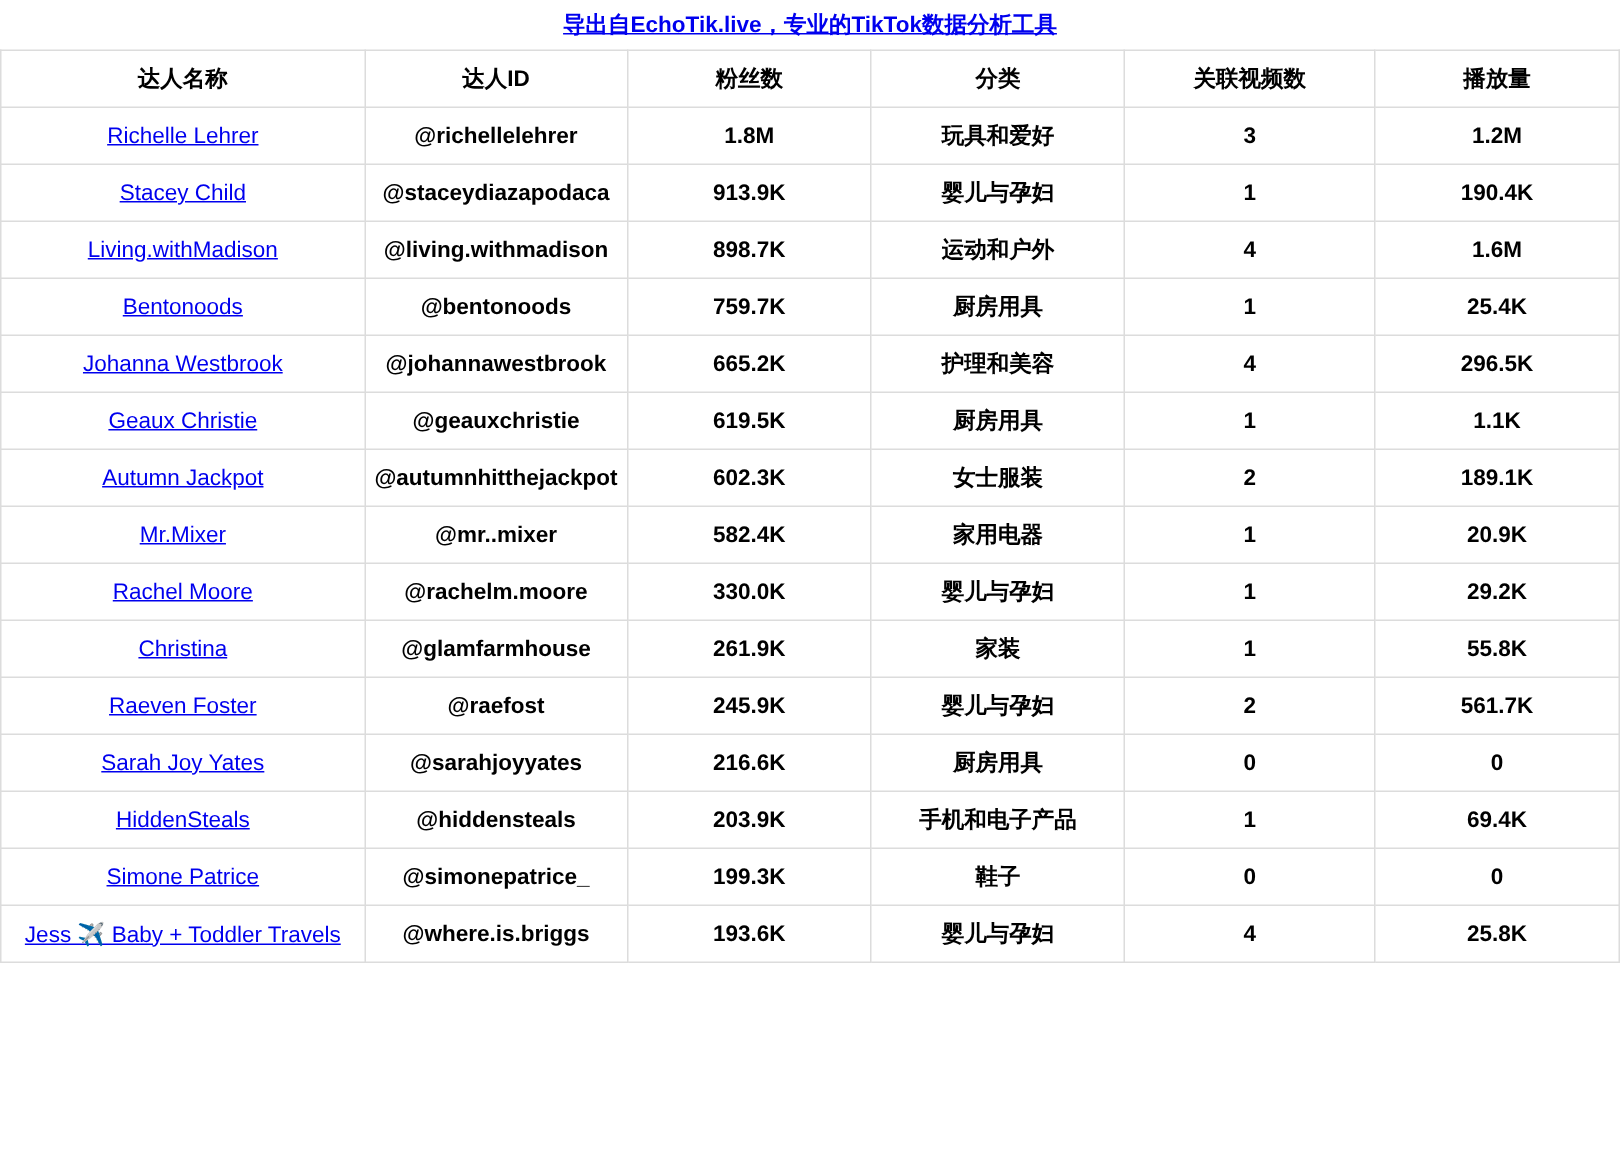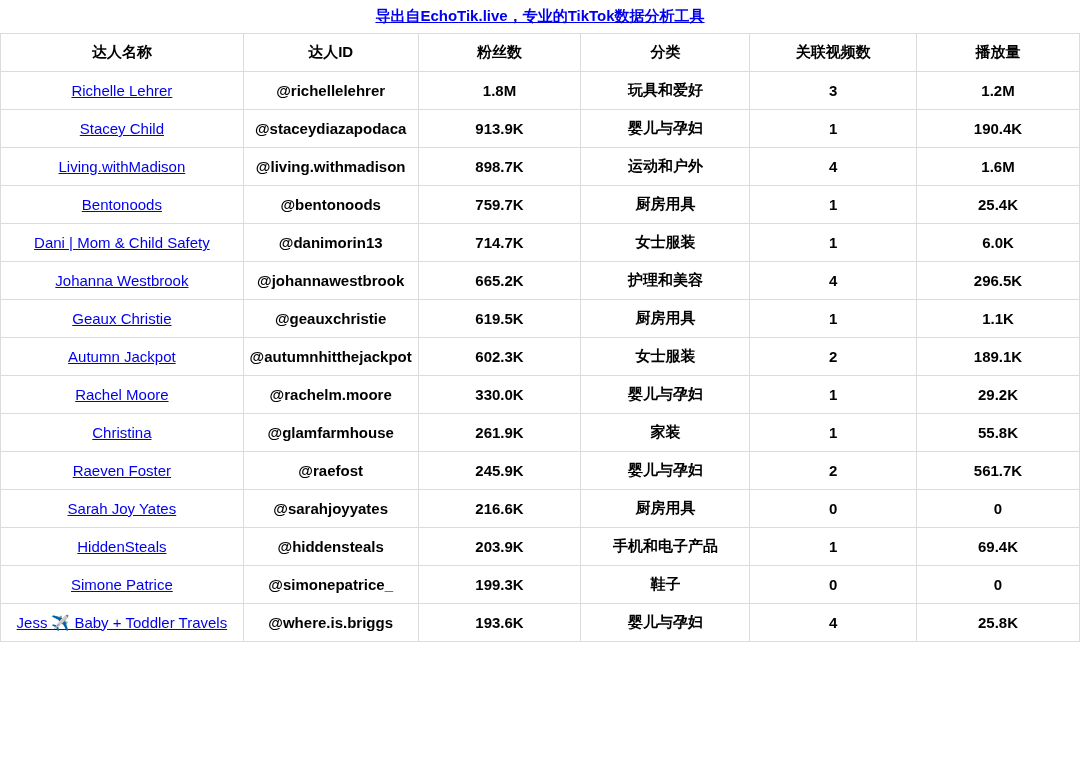--- a/index.html
+++ b/index.html
@@ -112,28 +112,20 @@
   </tr>
       <tr>
     <td><a href="#">Bentonoods</a></td>
     <td>@bentonoods</td>
     <td>759.7K</td>
     <td>厨房用具</td>
     <td>1</td>
     <td>25.4K</td>
   </tr>
       <tr>
-    <td><a href="#">Dani | Mom &amp; Child Safety</a></td>
-    <td>@danimorin13</td>
-    <td>714.7K</td>
-    <td>女士服装</td>
-    <td>1</td>
-    <td>6.0K</td>
-  </tr>
-      <tr>
     <td><a href="#">Johanna Westbrook</a></td>
     <td>@johannawestbrook</td>
     <td>665.2K</td>
     <td>护理和美容</td>
     <td>4</td>
     <td>296.5K</td>
   </tr>
       <tr>
     <td><a href="#">Geaux Christie</a></td>
     <td>@geauxchristie</td>
@@ -144,20 +136,28 @@
   </tr>
       <tr>
     <td><a href="#">Autumn Jackpot</a></td>
     <td>@autumnhitthejackpot</td>
     <td>602.3K</td>
     <td>女士服装</td>
     <td>2</td>
     <td>189.1K</td>
   </tr>
       <tr>
+    <td><a href="#">Mr.Mixer</a></td>
+    <td>@mr..mixer</td>
+    <td>582.4K</td>
+    <td>家用电器</td>
+    <td>1</td>
+    <td>20.9K</td>
+  </tr>
+      <tr>
     <td><a href="#">Rachel Moore</a></td>
     <td>@rachelm.moore</td>
     <td>330.0K</td>
     <td>婴儿与孕妇</td>
     <td>1</td>
     <td>29.2K</td>
   </tr>
       <tr>
     <td><a href="#">Christina</a></td>
     <td>@glamfarmhouse</td>

